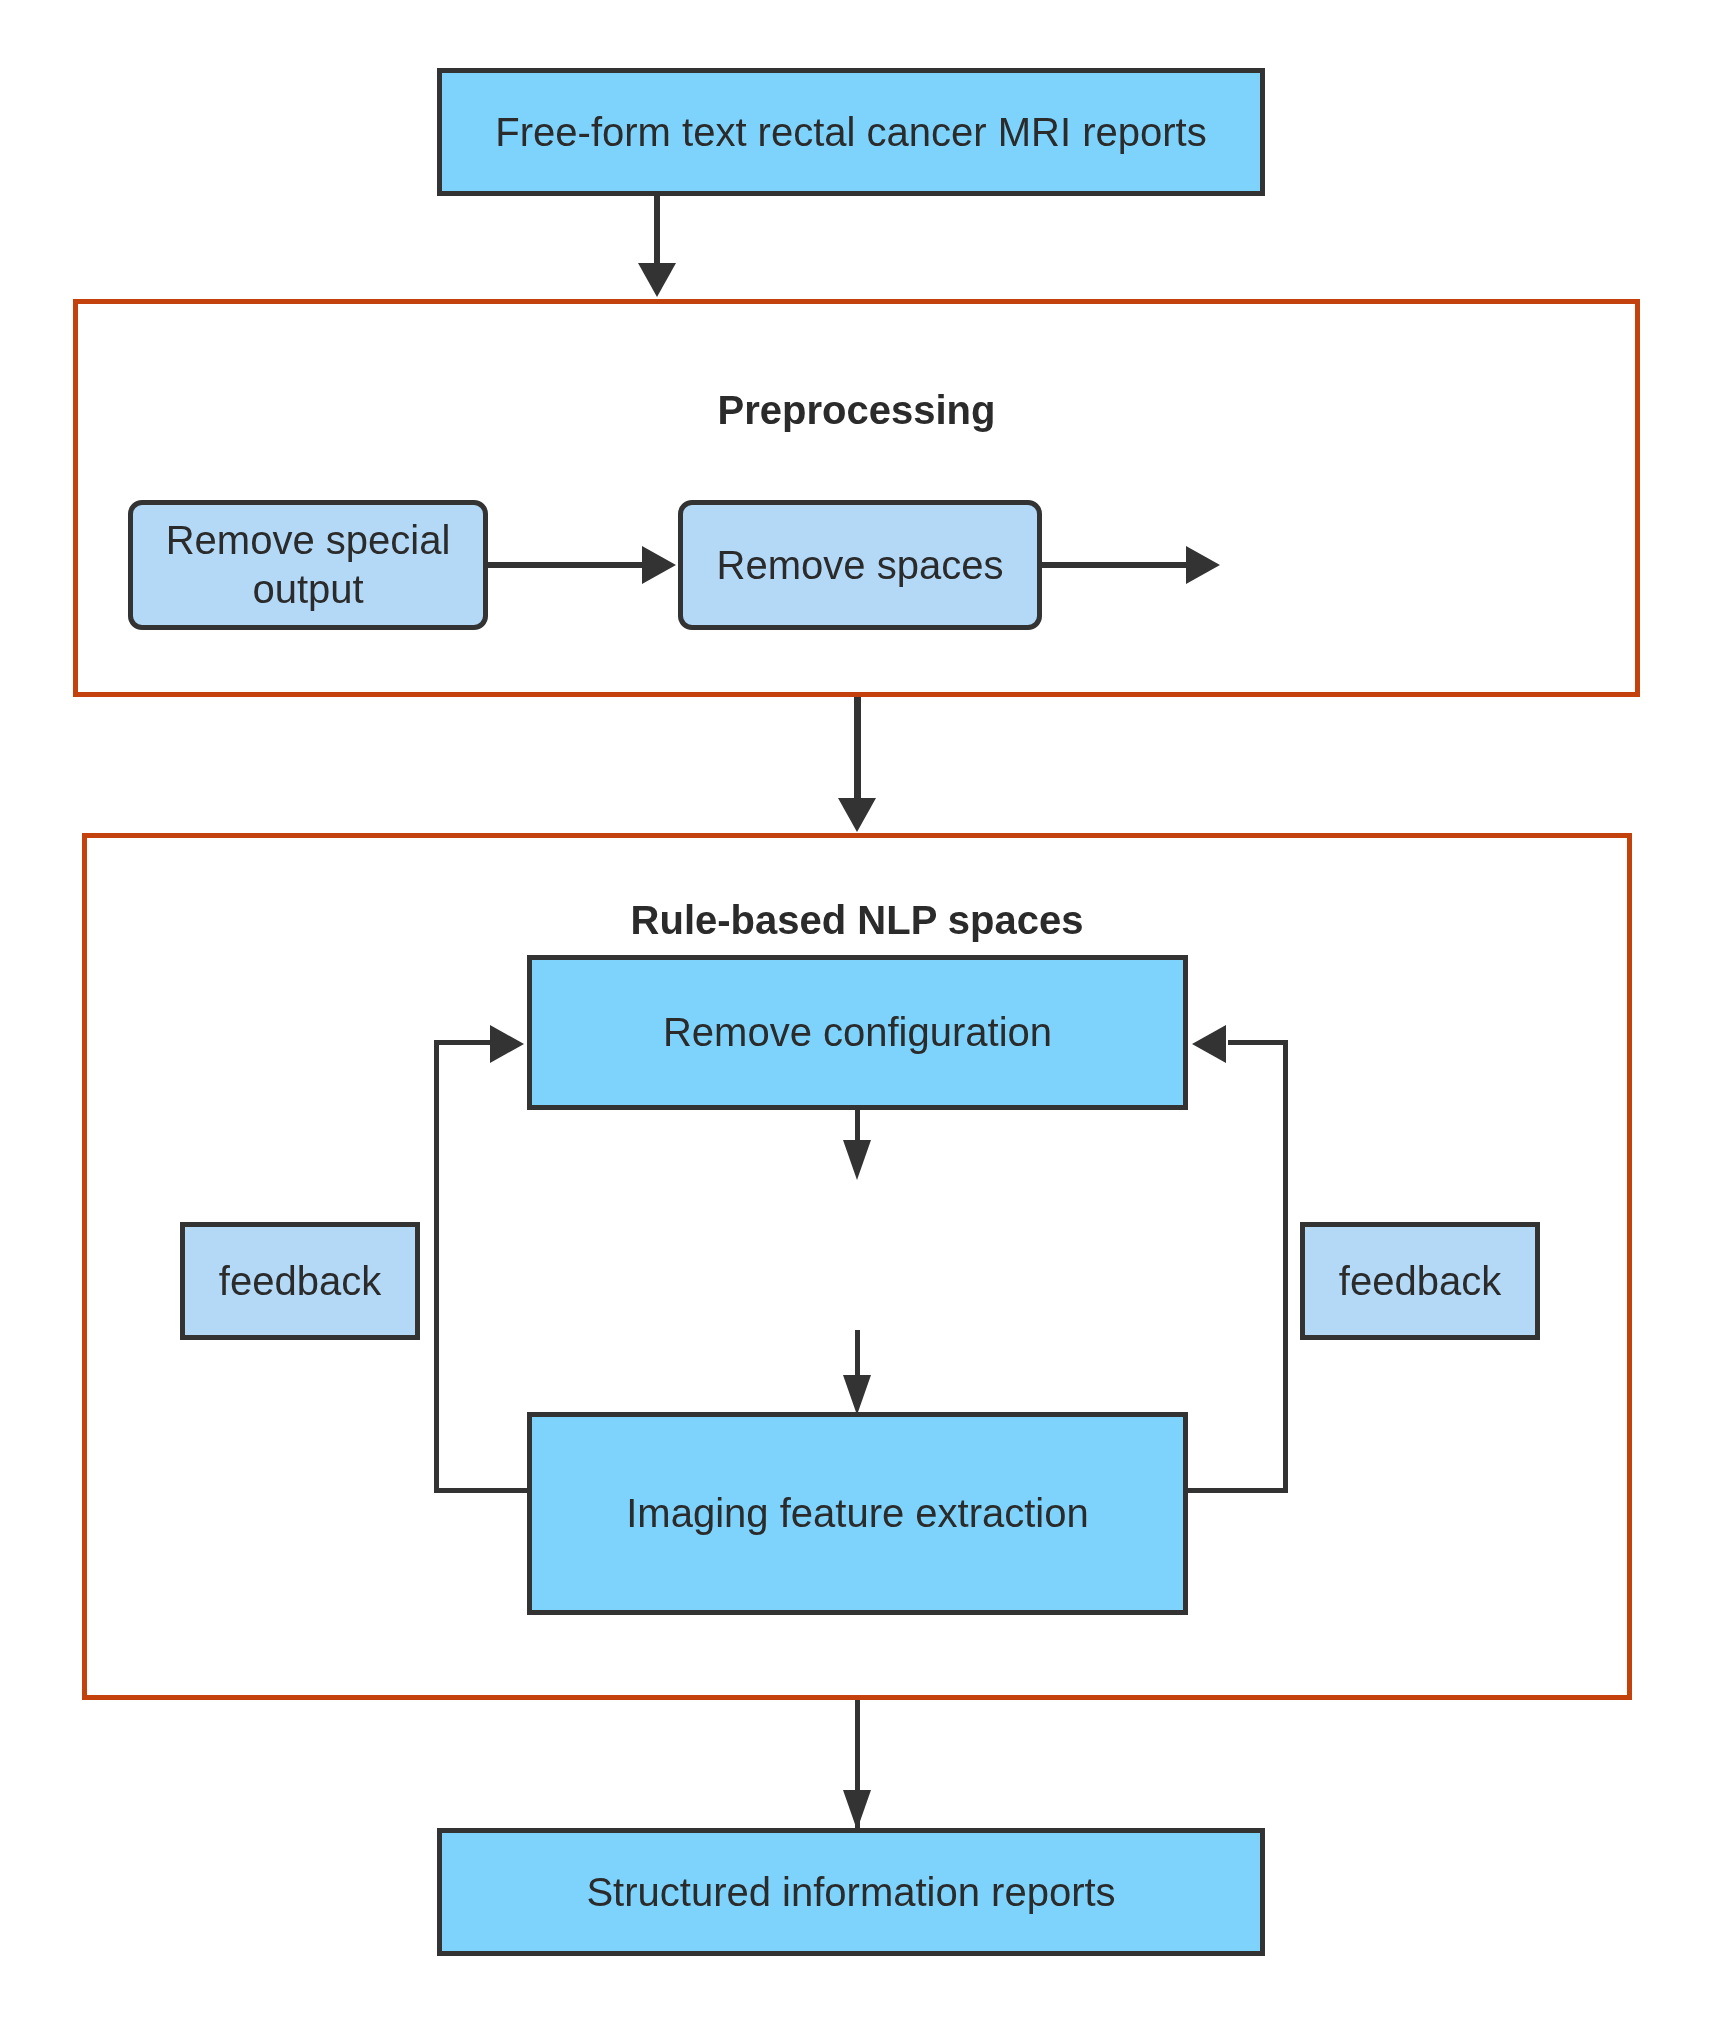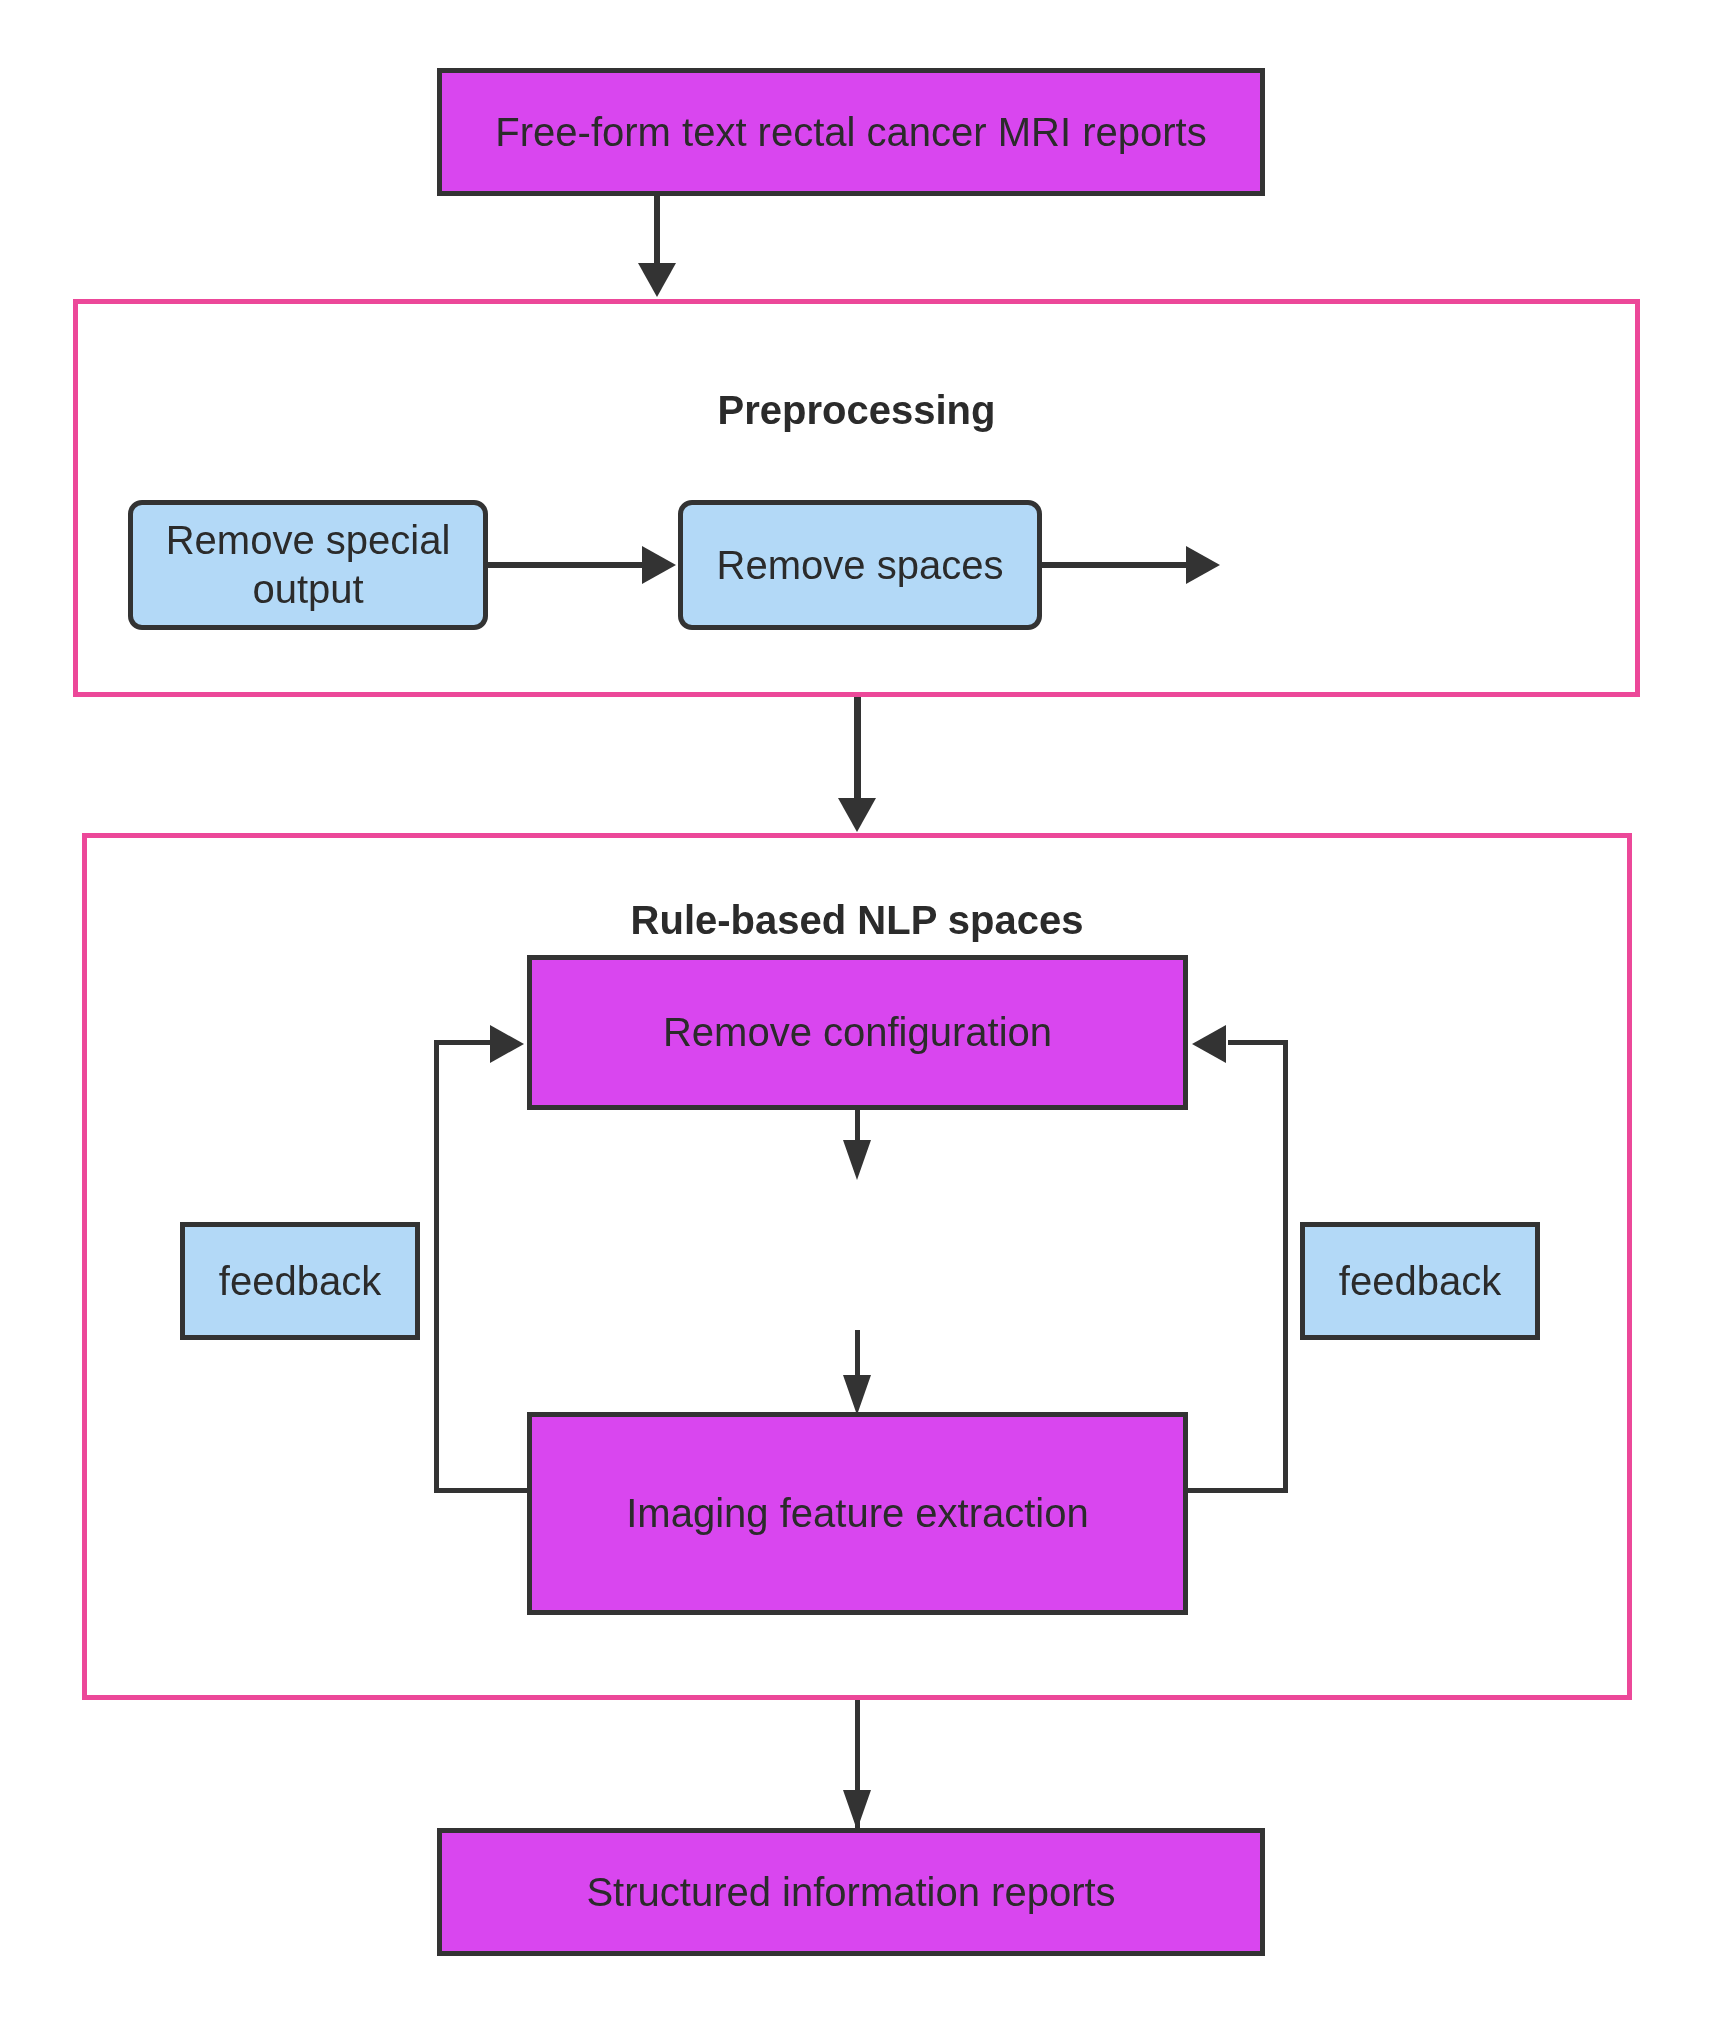--- a/index.html
+++ b/index.html
@@ -29,34 +29,34 @@
     justify-content: center;
     text-align: center;
     line-height: 1.22;
     border: 5px solid #333333;
     color: #2b2b2b;
     font-size: 40px;
     font-weight: 400;
     padding: 4px 10px;
   }
   .node.gray {
-    background: #d946ef;
+    background: #7dd3fc;
   }
   .node.blue {
     background: #b3d9f7;
   }
   .node.rounded {
     border-radius: 14px;
   }
 
   
   .group {
     position: absolute;
     box-sizing: border-box;
-    border: 5px solid #ec4899;
+    border: 5px solid #c2410c;
     background: #ffffff;
   }
   .group-title {
     position: absolute;
     width: 100%;
     text-align: center;
     font-size: 40px;
     font-weight: bold;
     color: #2b2b2b;
     left: 0;

